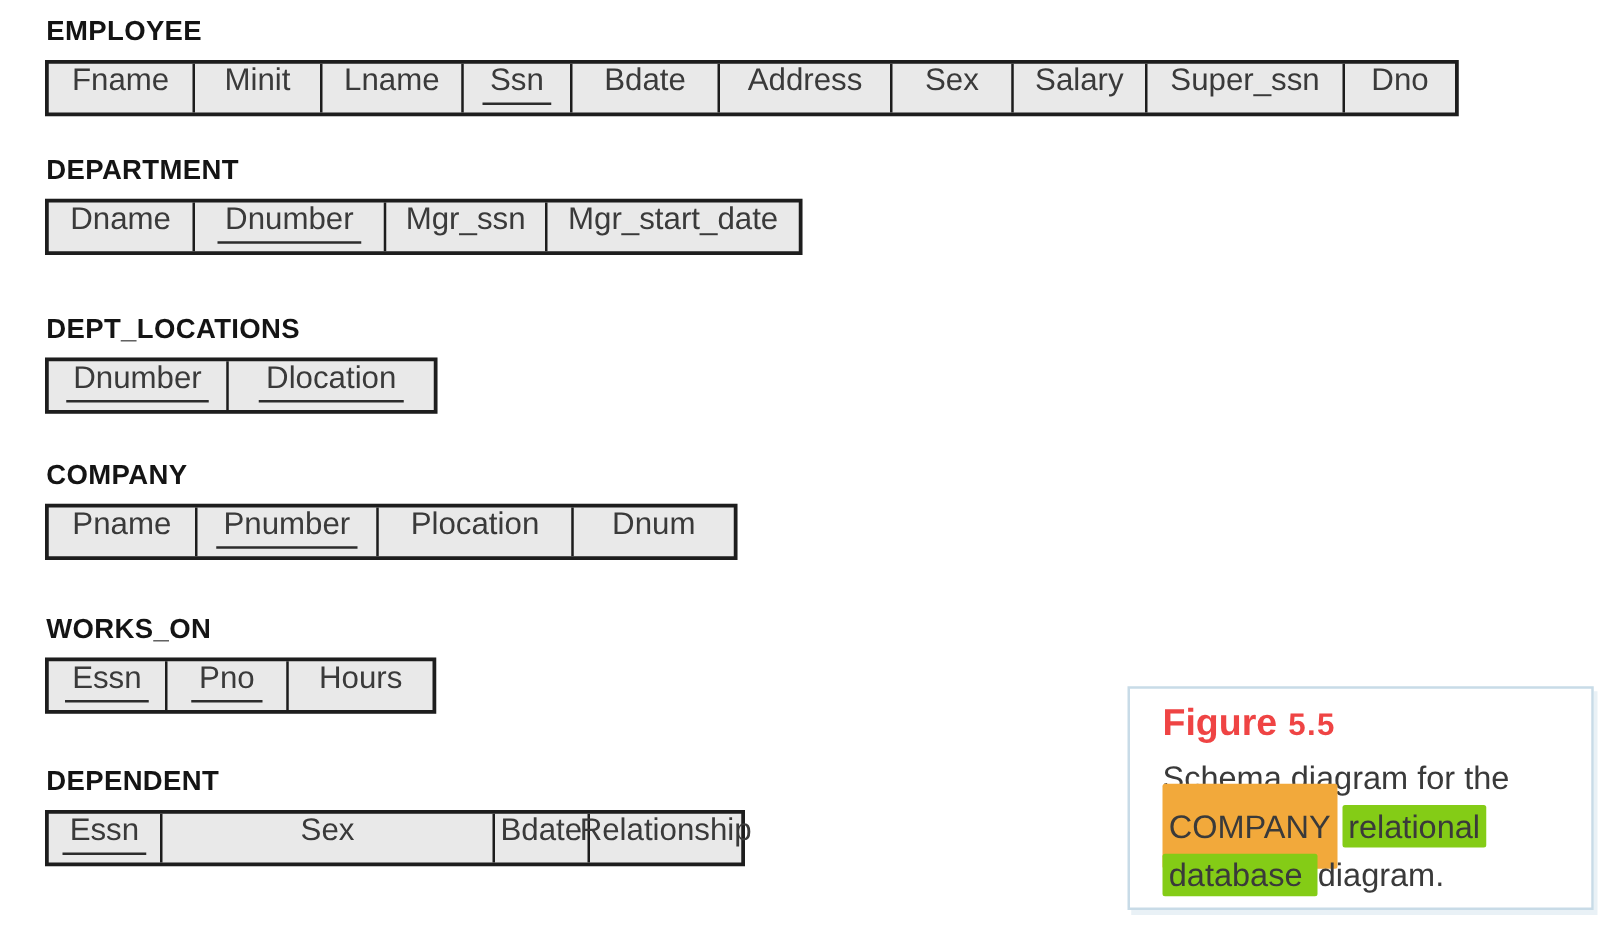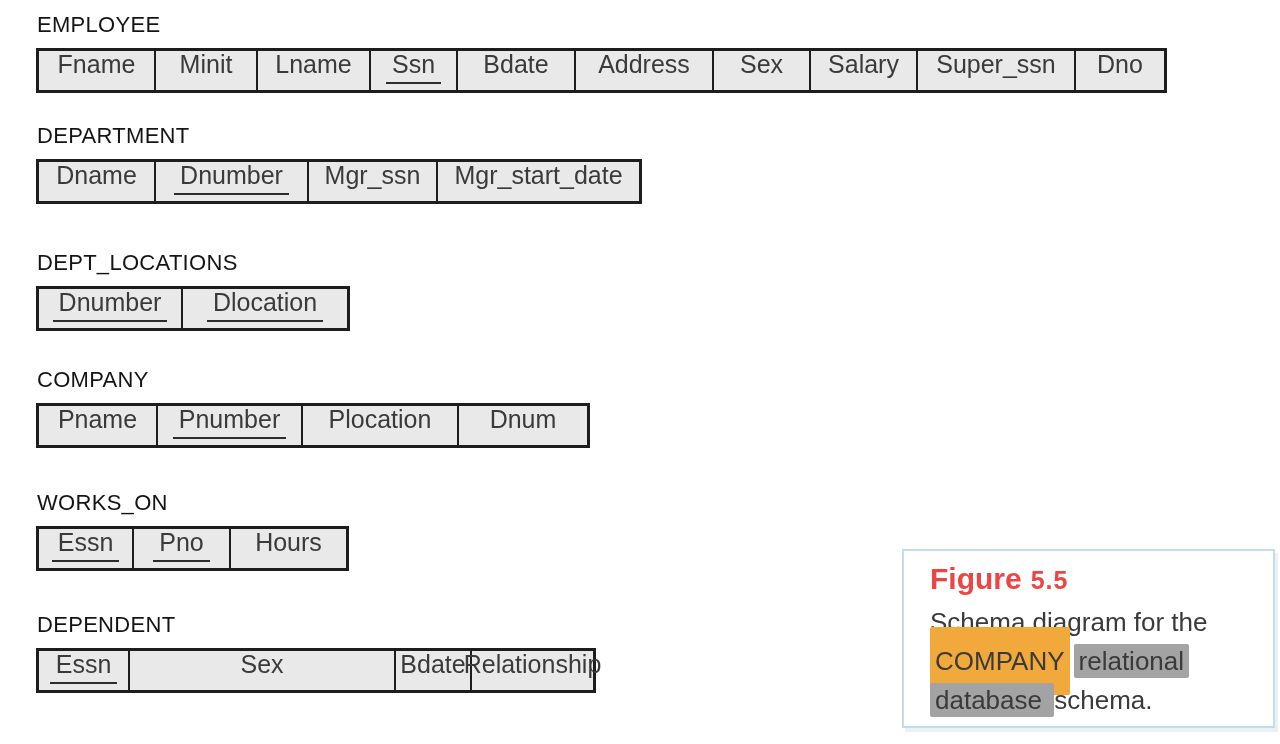--- a/index.html
+++ b/index.html
@@ -5,21 +5,21 @@
   html,body{margin:0;padding:0}
   body{
     width:1280px;height:744px;position:relative;overflow:hidden;
     background:#ffffff;
     font-family:"Liberation Sans", sans-serif;
   }
   
   .sec{position:absolute;left:36px}
   .s0{top:13px}.s1{top:124px}.s2{top:251px}.s3{top:368px}.s4{top:491px}.s5{top:613px}
   .tname{
-    font-size:22px;font-weight:normal;color:#141414;letter-spacing:.3px;
+    font-size:22px;font-weight:bold;color:#141414;letter-spacing:.3px;
     margin:0 0 11px 1px;line-height:24px;
   }
   .row{
     display:flex;width:max-content;height:45px;box-sizing:border-box;
     border:3px solid #1d1d1d;background:#e9e9e9;
   }
   .cell{
     box-sizing:border-box;height:100%;
     display:flex;align-items:flex-start;justify-content:center;
     border-right:2px solid #1d1d1d;
@@ -49,21 +49,21 @@
     position:absolute;left:902px;top:549px;width:373px;height:179px;
     box-sizing:border-box;background:#ffffff;
     border:2px solid #c8dbe7;box-shadow:3px 4px 0 #e9f1f6;
     padding:9px 0 0 26px;
   }
   .figline{font-weight:bold;color:#ef4444;line-height:38px;white-space:nowrap}
   .fig-word{font-size:30px}
   .fig-num{font-size:25px;margin-left:9px;letter-spacing:1px}
   .capline{font-size:26px;color:#3a3a3a;line-height:39px;white-space:nowrap}
   .hl-o{background:#f2a93b;padding:19px 5px;margin-right:4px;border-radius:2px}
-  .hl-y{background:#a3a3a3;padding:2px 5px;border-radius:2px}
+  .hl-y{background:#84cc16;padding:2px 5px;border-radius:2px}
 </style>
 </head>
 <body>
 
 <div class="sec s0">
   <div class="tname">EMPLOYEE</div>
   <div class="row t0">
     <div class="cell">
         <span class="attr">Fname</span>
       </div>
@@ -182,15 +182,15 @@
   <div class="figline">
     <span class="fig-word">Figure</span><span class="fig-num">5.5</span>
   </div>
   <div class="capline">
     <span>Schema diagram for the</span>
   </div>
   <div class="capline">
     <span class="hl-o">COMPANY</span><span class="hl-y">relational</span>
   </div>
   <div class="capline">
-    <span class="hl-y">database </span><span>schema.</span>
+    <span class="hl-y">database </span><span>diagram.</span>
   </div>
 </div>
 
 </body></html>

